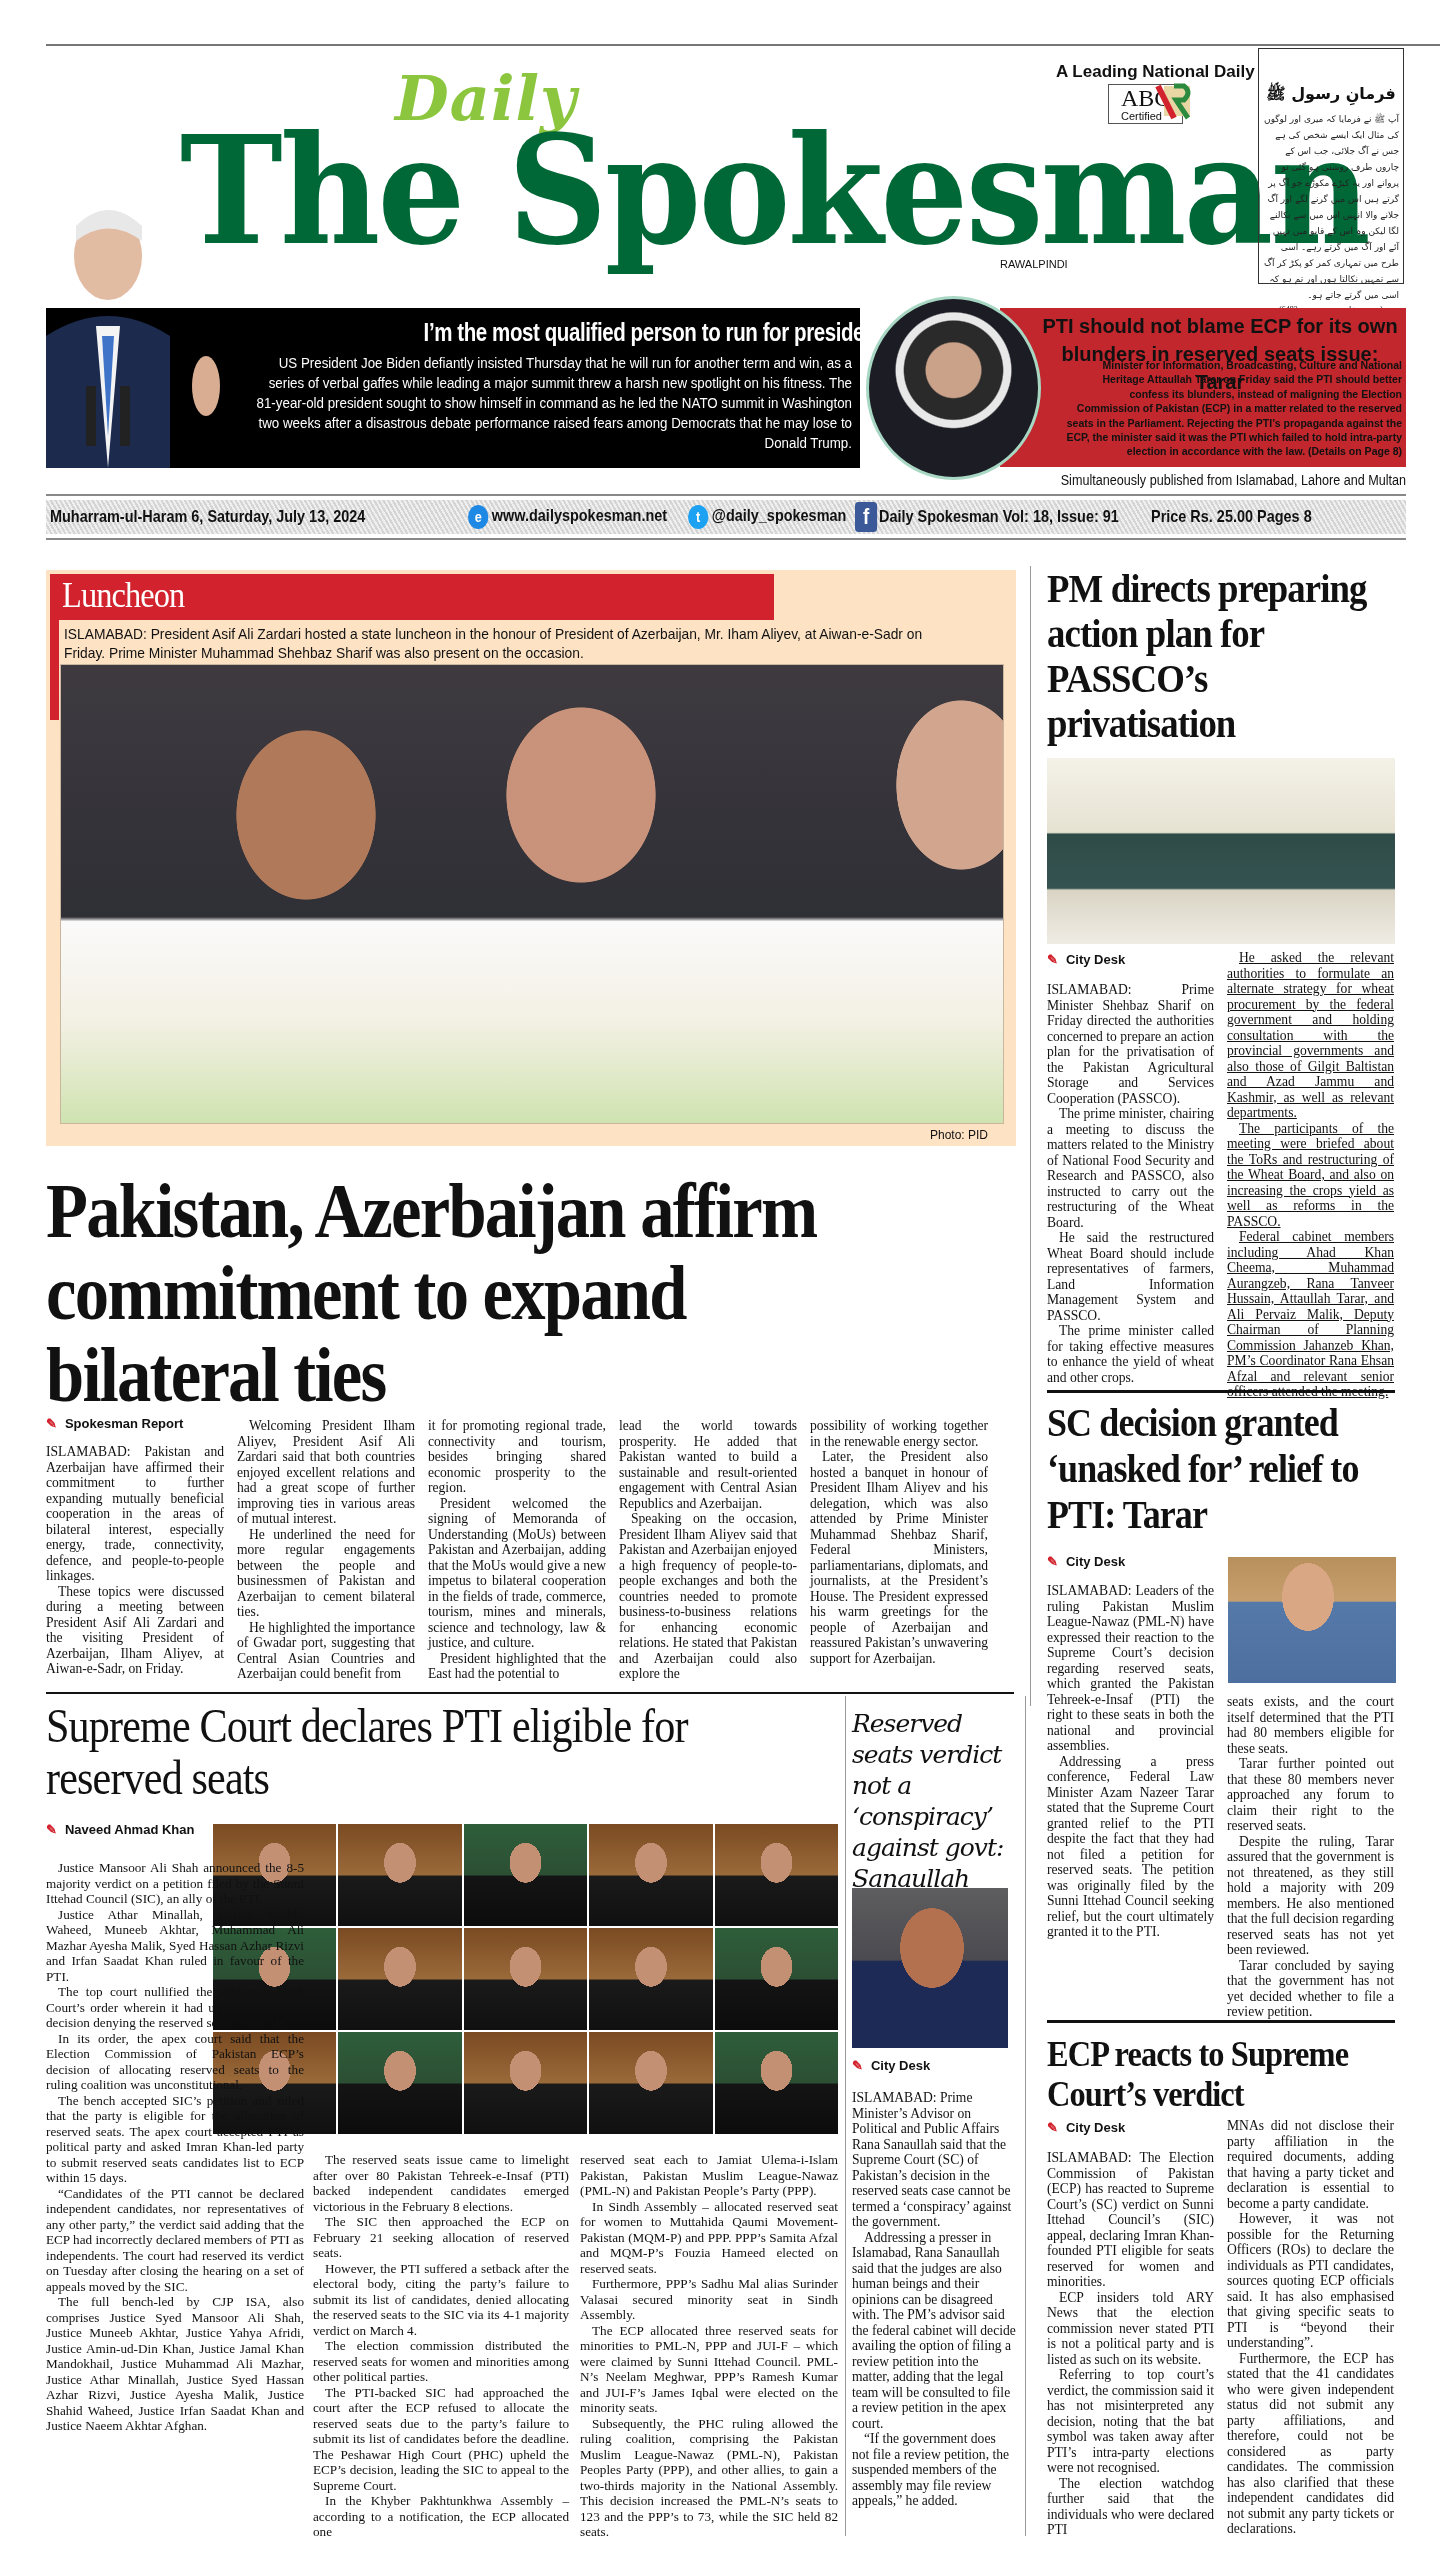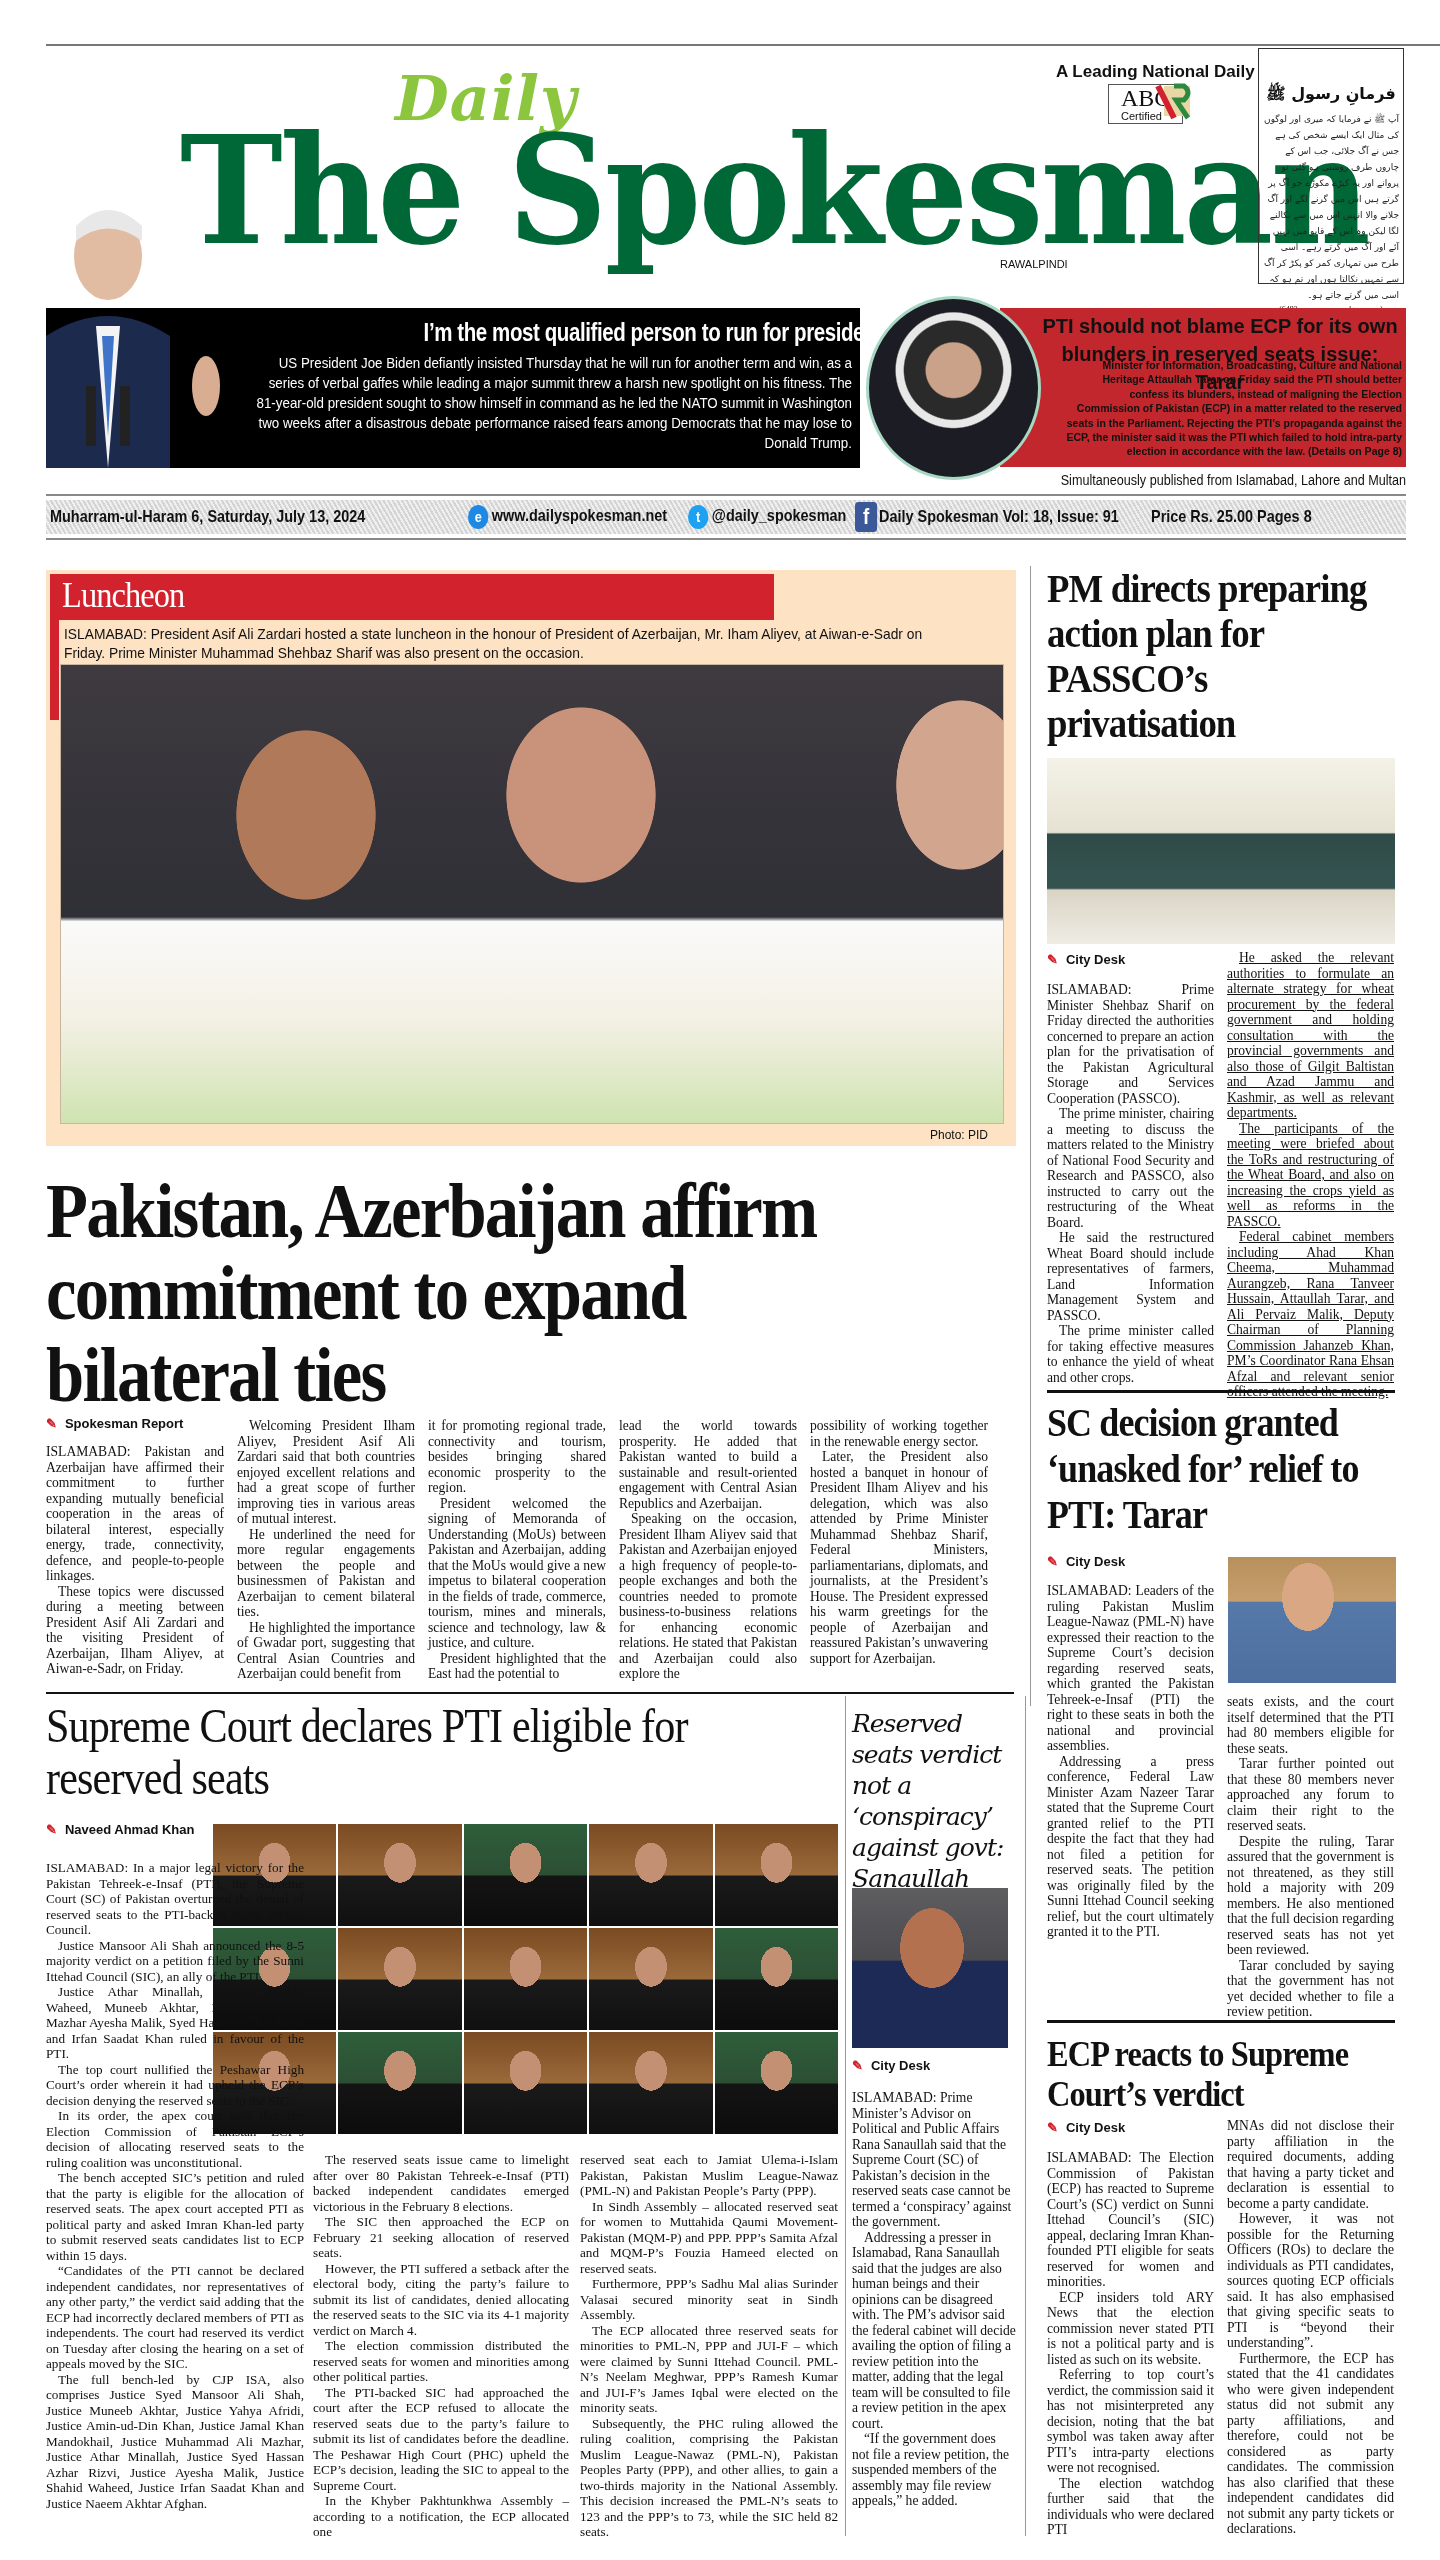--- a/index.html
+++ b/index.html
@@ -247,21 +247,20 @@
   <div class="judge"></div>
   <div class="judge"></div>
   <div class="judge g"></div>
   <div class="judge"></div>
   <div class="judge g"></div>
   <div class="judge"></div>
   <div class="judge"></div>
   <div class="judge g"></div>
 </div>
 <div class="abs col" style="left:46px; top:1860px; width:258px; font-size:13.2px;">
-  <p class="first">ISLAMABAD: In a major legal victory for the Pakistan Tehreek-e-Insaf (PTI), the Supreme Court (SC) of Pakistan overturned the denial of reserved seats to the PTI-backed Sunni Ittehad Council.</p>
   <p>Justice Mansoor Ali Shah announced the 8-5 majority verdict on a petition filed by the Sunni Ittehad Council (SIC), an ally of the PTI.</p>
   <p>Justice Athar Minallah, Justice Shahid Waheed, Muneeb Akhtar, Muhammad Ali Mazhar Ayesha Malik, Syed Hassan Azhar Rizvi and Irfan Saadat Khan ruled in favour of the PTI.</p>
   <p>The top court nullified the Peshawar High Court’s order wherein it had upheld the ECP’s decision denying the reserved seats to the SIC.</p>
   <p>In its order, the apex court said that the Election Commission of Pakistan ECP’s decision of allocating reserved seats to the ruling coalition was unconstitutional.</p>
   <p>The bench accepted SIC’s petition and ruled that the party is eligible for the allocation of reserved seats. The apex court accepted PTI as political party and asked Imran Khan-led party to submit reserved seats candidates list to ECP within 15 days.</p>
   <p>“Candidates of the PTI cannot be declared independent candidates, nor representatives of any other party,” the verdict said adding that the ECP had incorrectly declared members of PTI as independents. The court had reserved its verdict on Tuesday after closing the hearing on a set of appeals moved by the SIC.</p>
   <p>The full bench-led by CJP ISA, also comprises Justice Syed Mansoor Ali Shah, Justice Muneeb Akhtar, Justice Yahya Afridi, Justice Amin-ud-Din Khan, Justice Jamal Khan Mandokhail, Justice Muhammad Ali Mazhar, Justice Athar Minallah, Justice Syed Hassan Azhar Rizvi, Justice Ayesha Malik, Justice Shahid Waheed, Justice Irfan Saadat Khan and Justice Naeem Akhtar Afghan.</p>
 </div>
 <div class="abs col" style="left:313px; top:2152px; width:256px; font-size:13.2px;">
   <p>The reserved seats issue came to limelight after over 80 Pakistan Tehreek-e-Insaf (PTI) backed independent candidates emerged victorious in the February 8 elections.</p>

